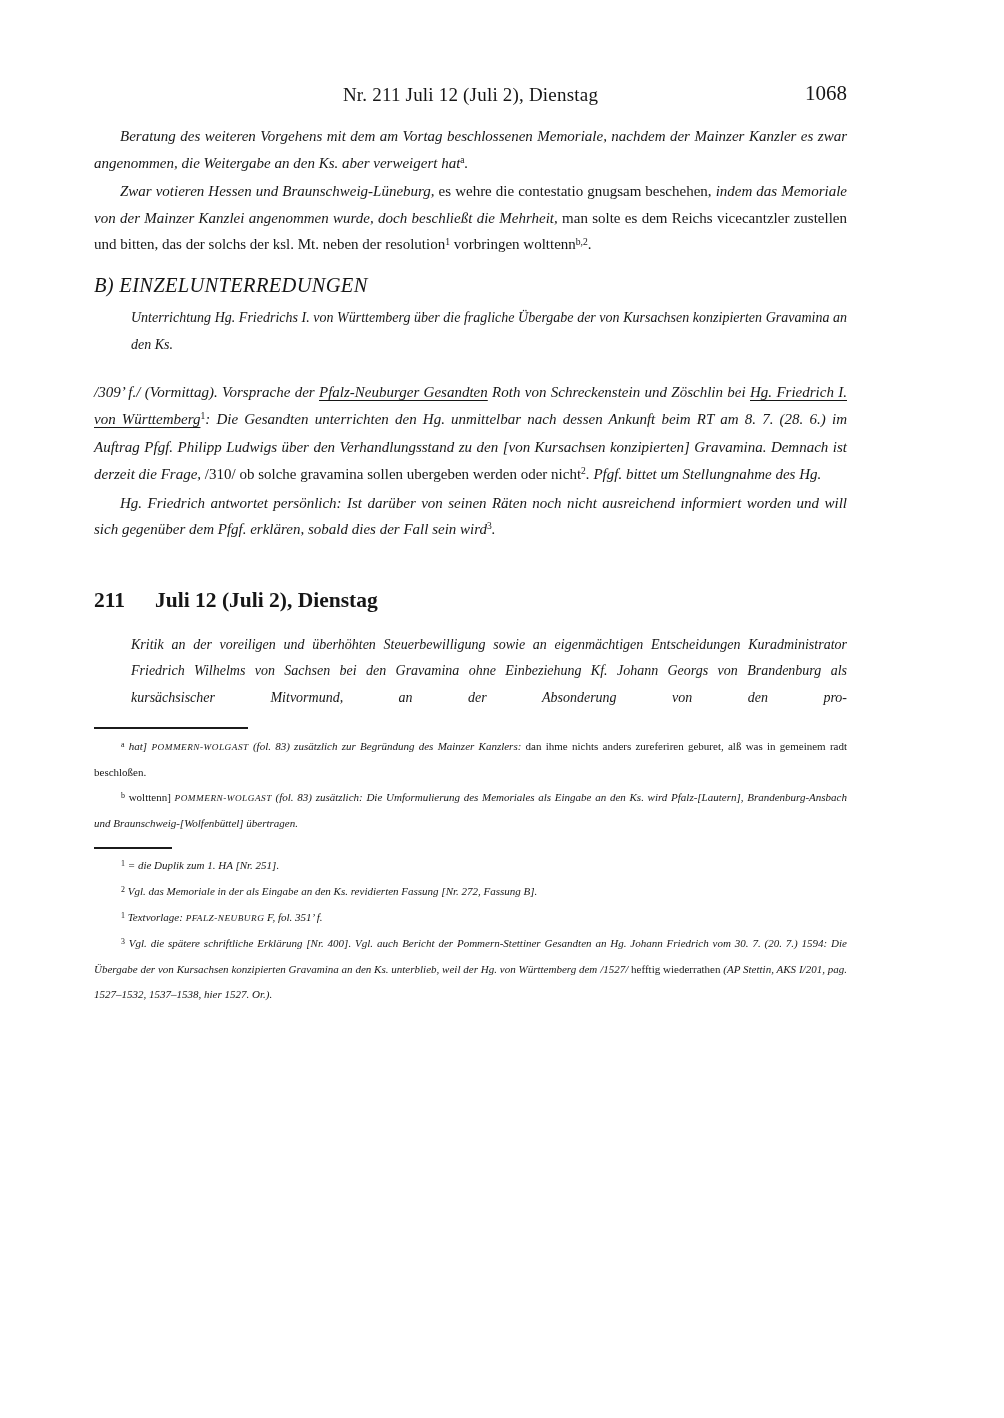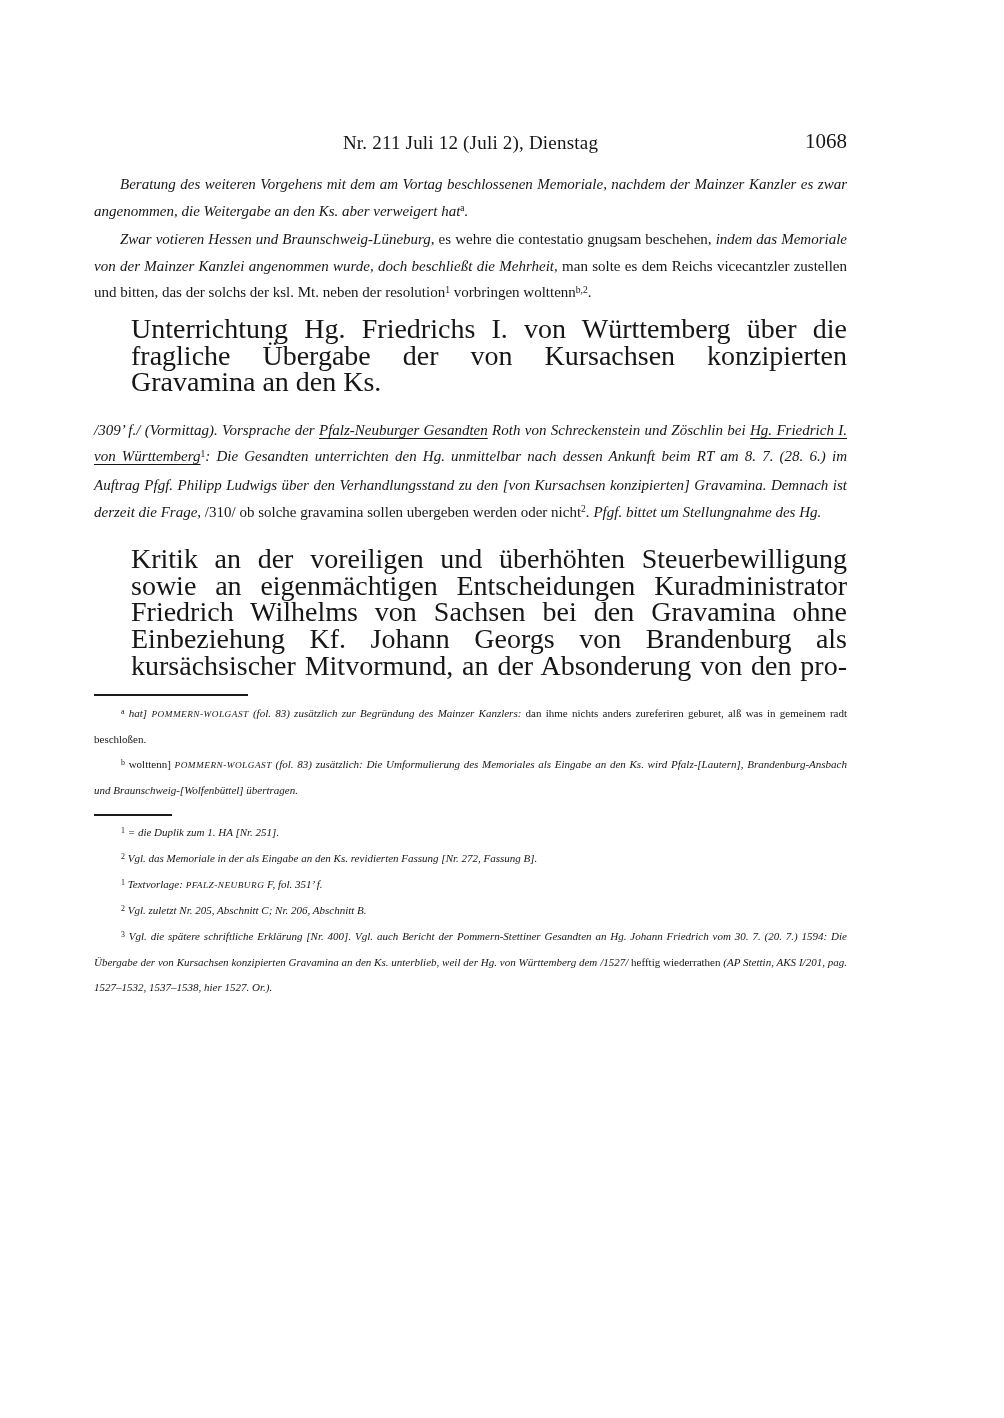--- a/index.html
+++ b/index.html
@@ -1,31 +1,30 @@
 <!DOCTYPE html>
 <html lang="de"><head>
 <meta charset="utf-8">
 <style>
   html,body{margin:0;padding:0;background:#ffffff;}
   .page{
     width:1004px;height:1076px;position:relative;overflow:hidden;
     background:#ffffff;color:#161616;
     font-family:"Liberation Serif", serif;
-    margin-top:48px;
   }
   .textblock{position:absolute;left:94px;top:84px;width:753px;}
   .running-header{position:relative;height:26px;font-size:19px;}
   .rh-title{display:block;text-align:center;letter-spacing:.2px;}
   .rh-page{position:absolute;right:0;top:-3px;font-size:21px;}
   p{margin:0;}
   .body{font-size:15px;line-height:26.6px;text-align:justify;}
   .indent{text-indent:26px;}
   .p1{margin-top:13px;}
   .section-heading{margin-top:14px;font-style:italic;font-size:20.5px;letter-spacing:.3px;}
-  .quote{margin-left:37px;margin-top:8px;font-size:28px;line-height:26.6px;text-align:justify;}
+  .quote{margin-left:37px;margin-top:8px;font-style:italic;font-size:14px;line-height:26.6px;text-align:justify;}
   .main-entry{margin-top:21px;}
   .entry-heading{margin-top:43px;font-weight:bold;font-size:21.5px;display:flex;}
   .entry-heading .num{width:61px;flex:0 0 61px;}
   .q2{margin-top:19px;text-align-last:justify;}
   .rule{border:none;border-top:2px solid #1b1b1b;height:0;}
   .rule-a{width:154px;margin-top:15px;margin-bottom:5px;}
   .rule-b{width:78px;margin-top:11px;margin-bottom:4px;}
   .fn{font-size:11px;line-height:25px;text-align:justify;text-indent:27px;}
   .it{font-style:italic;}
   .rm{font-style:normal;}
@@ -42,41 +41,46 @@
 
     <header class="running-header">
       <span class="rh-title">Nr. 211 Juli 12 (Juli 2), Dienstag</span>
       <span class="rh-page">1068</span>
     </header>
 
     <p class="body indent p1"><span class="it">Beratung des weiteren Vorgehens mit dem am Vortag beschlossenen Memoriale, nachdem der Mainzer Kanzler es zwar angenommen, die Weitergabe an den Ks. aber verweigert hat</span><span class="sup">a</span><span class="it">.</span></p>
 
     <p class="body indent"><span class="it">Zwar votieren Hessen und Braunschweig-Lüneburg,</span><span class="rm"> es wehre die contestatio gnugsam beschehen, </span><span class="it">indem das Memoriale von der Mainzer Kanzlei angenommen wurde, doch beschließt die Mehrheit,</span><span class="rm"> man solte es dem Reichs vicecantzler zustellen und bitten, das der solchs der ksl. Mt. neben der resolution</span><span class="sup">1</span><span class="rm"> vorbringen wolttenn</span><span class="sup">b,2</span><span class="rm">.</span></p>
 
+    <p class="section-heading">B) EINZELUNTERREDUNGEN</p>
 
     <p class="quote">Unterrichtung Hg. Friedrichs I. von Württemberg über die fragliche Übergabe der von Kursachsen konzipierten Gravamina an den Ks.</p>
 
     <p class="body main-entry"><span class="it">/309’ f./ (Vormittag). Vorsprache der </span><span class="it ul">Pfalz-Neuburger Gesandten</span><span class="it"> Roth von Schreckenstein und Zöschlin bei </span><span class="it ul">Hg. Friedrich I. von Württemberg</span><span class="sup">1</span><span class="it">: Die Gesandten unterrichten den Hg. unmittelbar nach dessen Ankunft beim RT am 8. 7. (28. 6.) im Auftrag Pfgf. Philipp Ludwigs über den Verhandlungsstand zu den [von Kursachsen konzipierten] Gravamina. Demnach ist derzeit die Frage, </span><span class="rm">/310/ ob solche gravamina sollen ubergeben werden oder nicht</span><span class="sup">2</span><span class="it">. Pfgf. bittet um Stellungnahme des Hg.</span></p>
 
+    <p class="body indent"><span class="it">Hg. Friedrich antwortet persönlich: Ist darüber von seinen Räten noch nicht ausreichend informiert worden und will sich gegenüber dem Pfgf. erklären, sobald dies der Fall sein wird</span><span class="sup">3</span><span class="it">.</span></p>
 
+    <div class="entry-heading">
+      <span class="num">211</span>
+      <span class="title">Juli 12 (Juli 2), Dienstag</span>
+    </div>
 
     <p class="quote q2">Kritik an der voreiligen und überhöhten Steuerbewilligung sowie an eigenmächtigen Entscheidungen Kuradministrator Friedrich Wilhelms von Sachsen bei den Gravamina ohne Einbeziehung Kf. Johann Georgs von Brandenburg als kursächsischer Mitvormund, an der Absonderung von den pro-</p>
 
     <div class="rule rule-a"></div>
 
     <p class="fn"><span class="sup">a</span><span class="it"> hat] </span><span class="it sc">POMMERN-WOLGAST</span><span class="it"> (fol. 83) zusätzlich zur Begründung des Mainzer Kanzlers:</span><span class="rm"> dan ihme nichts anders zureferiren geburet, alß was in gemeinem radt beschloßen.</span></p>
 
     <p class="fn"><span class="sup">b</span><span class="rm"> wolttenn] </span><span class="it sc">POMMERN-WOLGAST</span><span class="it"> (fol. 83) zusätzlich: Die Umformulierung des Memoriales als Eingabe an den Ks. wird Pfalz-[Lautern], Brandenburg-Ansbach und Braunschweig-[Wolfenbüttel] übertragen.</span></p>
 
     <div class="rule rule-b"></div>
 
     <p class="fn"><span class="sup">1</span><span class="it"> = die Duplik zum 1. HA [Nr. 251].</span></p>
 
     <p class="fn"><span class="sup">2</span><span class="it"> Vgl. das Memoriale in der als Eingabe an den Ks. revidierten Fassung [Nr. 272, Fassung B].</span></p>
 
     <p class="fn"><span class="sup">1</span><span class="it"> Textvorlage: </span><span class="it sc">PFALZ-NEUBURG</span><span class="it"> F, fol. 351’ f.</span></p>
 
-    <p class="fn"><span class="sup">2</span><span class="it"> Vgl. zuletzt Nr. 205, Abschnitt C; Nr. 206, Abschnitt B.</span></p>
 
     <p class="fn"><span class="sup">3</span><span class="it"> Vgl. die spätere schriftliche Erklärung [Nr. 400]. Vgl. auch Bericht der Pommern-Stettiner Gesandten an Hg. Johann Friedrich vom 30. 7. (20. 7.) 1594: Die Übergabe der von Kursachsen konzipierten Gravamina an den Ks. unterblieb, weil der Hg. von Württemberg dem /1527/ </span><span class="rm">hefftig wiederrathen </span><span class="it">(AP Stettin, AKS I/201, pag. 1527–1532, 1537–1538, hier 1527. Or.).</span></p>
 
   </div>
 </div>
 
 </body></html>

